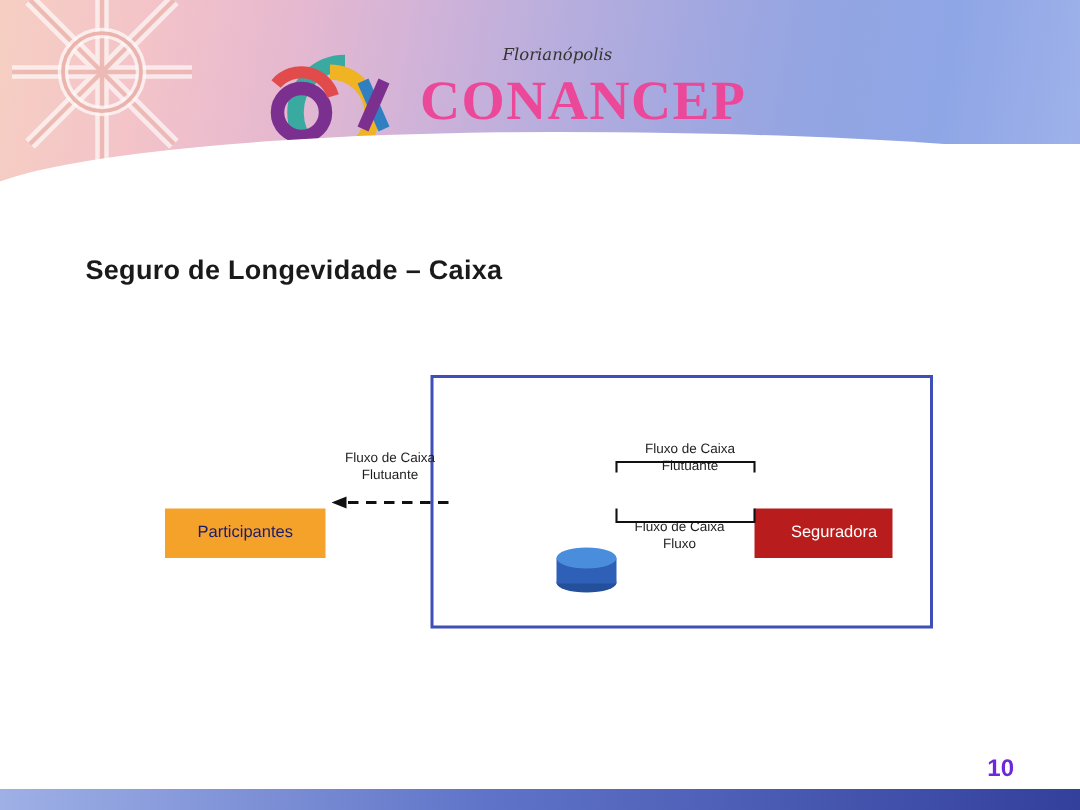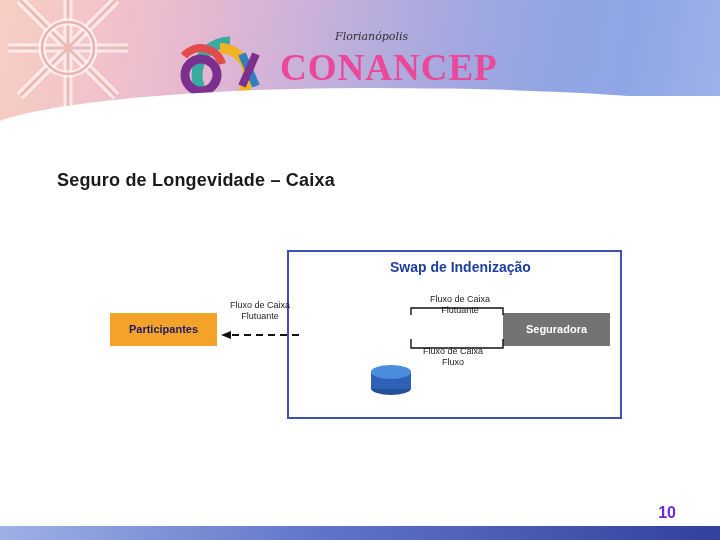--- a/index.html
+++ b/index.html
@@ -145,47 +145,49 @@
     font-weight: bold;
     color: #1f3fa0;
   }
   
   .box {
     position: absolute;
     display: flex;
     align-items: center;
     justify-content: center;
     font-size: 11px;
-    font-weight: bold;
+    font-weight: normal;
     text-align: left;
     line-height: 1.15;
+    margin-top: 26px;
   }
   .box-participantes {
     left: 110px;
     top: 313px;
     width: 107px;
     height: 33px;
     background: #f5a22a;
     color: #1b1b6b;
   }
   .box-fundo {
     left: 303px;
     top: 313px;
     width: 106px;
     height: 33px;
     background: #3f4fb5;
     color: #ffffff;
   }
   .box-seguradora {
     left: 503px;
     top: 313px;
-    width: 107px;
+    width: 78px;
     height: 33px;
-    background: #737373;
+    background: #b91c1c;
     color: #ffffff;
+    padding-left: 14px;
   }
   
   .flow-label {
     position: absolute;
     font-size: 9px;
     color: #1d1d1d;
     text-align: center;
     line-height: 1.2;
   }
   .lbl-left {
@@ -313,21 +315,20 @@
       <div class="logo-date">24 a 26 de setembro de 2014</div>
     </div>
 
     <div class="header-white-wave"></div>
     <div class="header-white-wave2"></div>
   </div>
 
   <div class="slide-title">Seguro de Longevidade – Caixa</div>
 
   <div class="diagram-box"></div>
-  <div class="diagram-heading">Swap de Indenização</div>
 
   <div class="box box-participantes">Participantes</div>
   <div class="box box-seguradora">Seguradora</div>
 
   <div class="flow-label lbl-left">
     <div>Fluxo de Caixa</div>
     <div>Flutuante</div>
   </div>
 
   <div class="flow-label lbl-mid">

